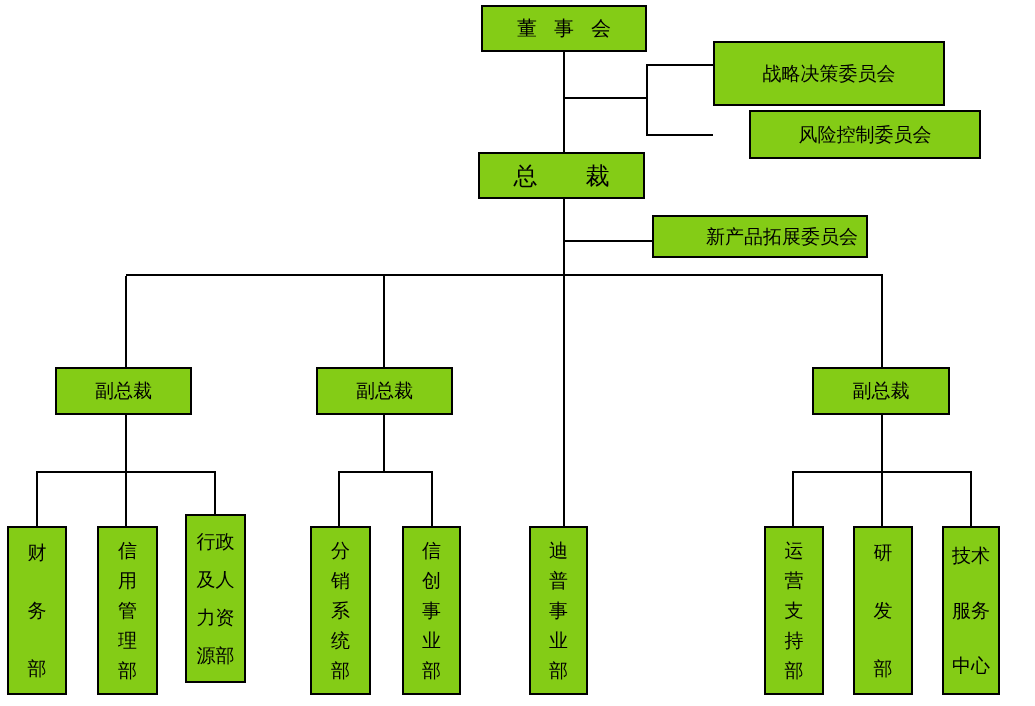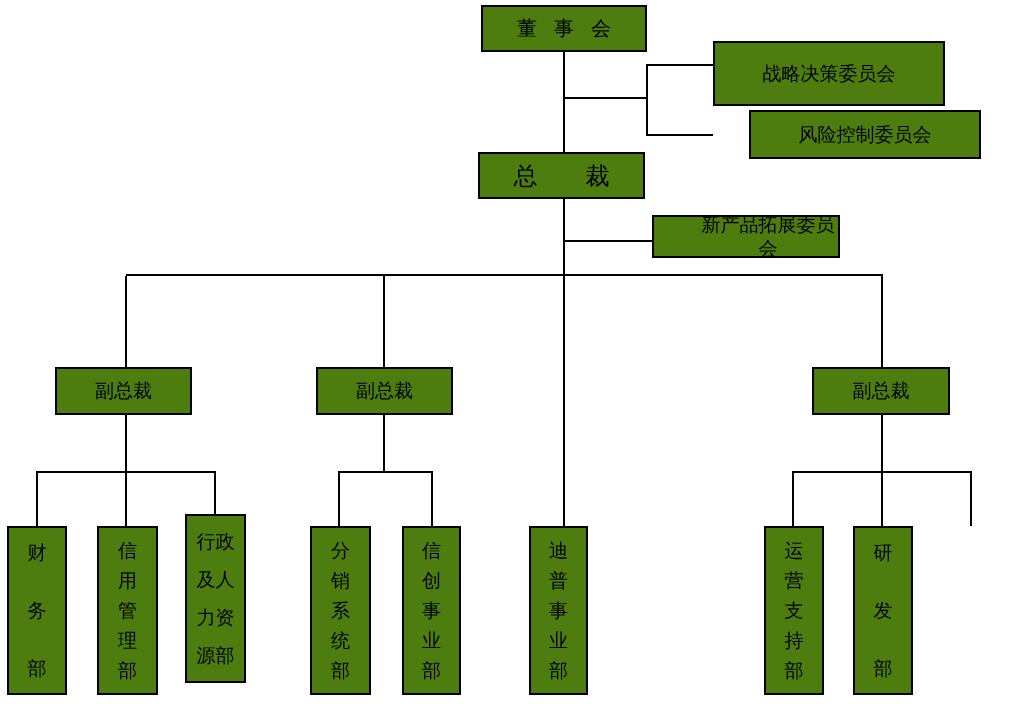--- a/index.html
+++ b/index.html
@@ -12,41 +12,41 @@
   }
   #canvas {
     position: relative;
     width: 1035px; height: 706px;
     background: #ffffff;
     overflow: hidden;
   }
   .node {
     position: absolute;
     border: 2px solid #000000;
-    background: #4d7c0f;
+    background: #84cc16;
     display: flex;
     align-items: center;
     justify-content: center;
     text-align: center;
     box-sizing: border-box;
   }
   .node .label {
     white-space: pre-line;
     font-size: 19px;
     line-height: 1.25;
     color: #000000;
   }
   
   .n-board      { left: 481px; top: 5px;   width: 166px; height: 47px; }
   .n-board .label { font-size: 20px; letter-spacing: 6px; padding-left: 6px; }
   .n-strategy   { left: 713px; top: 41px;  width: 232px; height: 65px; }
   .n-risk       { left: 713px; top: 110px; width: 232px; height: 49px; margin-left: 36px; }
   .n-president  { left: 478px; top: 152px; width: 167px; height: 47px; }
   .n-president .label { font-size: 24px; }
-  .n-newprod    { left: 652px; top: 215px; width: 188px; height: 43px; padding-left: 44px; }
+  .n-newprod    { left: 652px; top: 215px; width: 216px; height: 43px; padding-left: 44px; }
   .n-vp1        { left: 55px;  top: 367px; width: 137px; height: 48px; }
   .n-vp2        { left: 316px; top: 367px; width: 137px; height: 48px; }
   .n-vp3        { left: 812px; top: 367px; width: 138px; height: 48px; }
   
   .n-d1 { left: 7px;   top: 526px; width: 60px; height: 169px; }
   .n-d2 { left: 97px;  top: 526px; width: 61px; height: 169px; }
   .n-d3 { left: 185px; top: 514px; width: 61px; height: 169px; }
   .n-d4 { left: 310px; top: 526px; width: 61px; height: 169px; }
   .n-d5 { left: 402px; top: 526px; width: 59px; height: 169px; }
   .n-d6 { left: 529px; top: 526px; width: 59px; height: 169px; }
@@ -177,14 +177,19 @@
 持
 部</span>
   </div>
 
   <div class="node n-d8 lh60">
     <span class="label">研
 发
 部</span>
   </div>
 
+  <div class="node n-d9 lh55">
+    <span class="label">技术
+服务
+中心</span>
+  </div>
 
 </div>
 
 </body></html>

